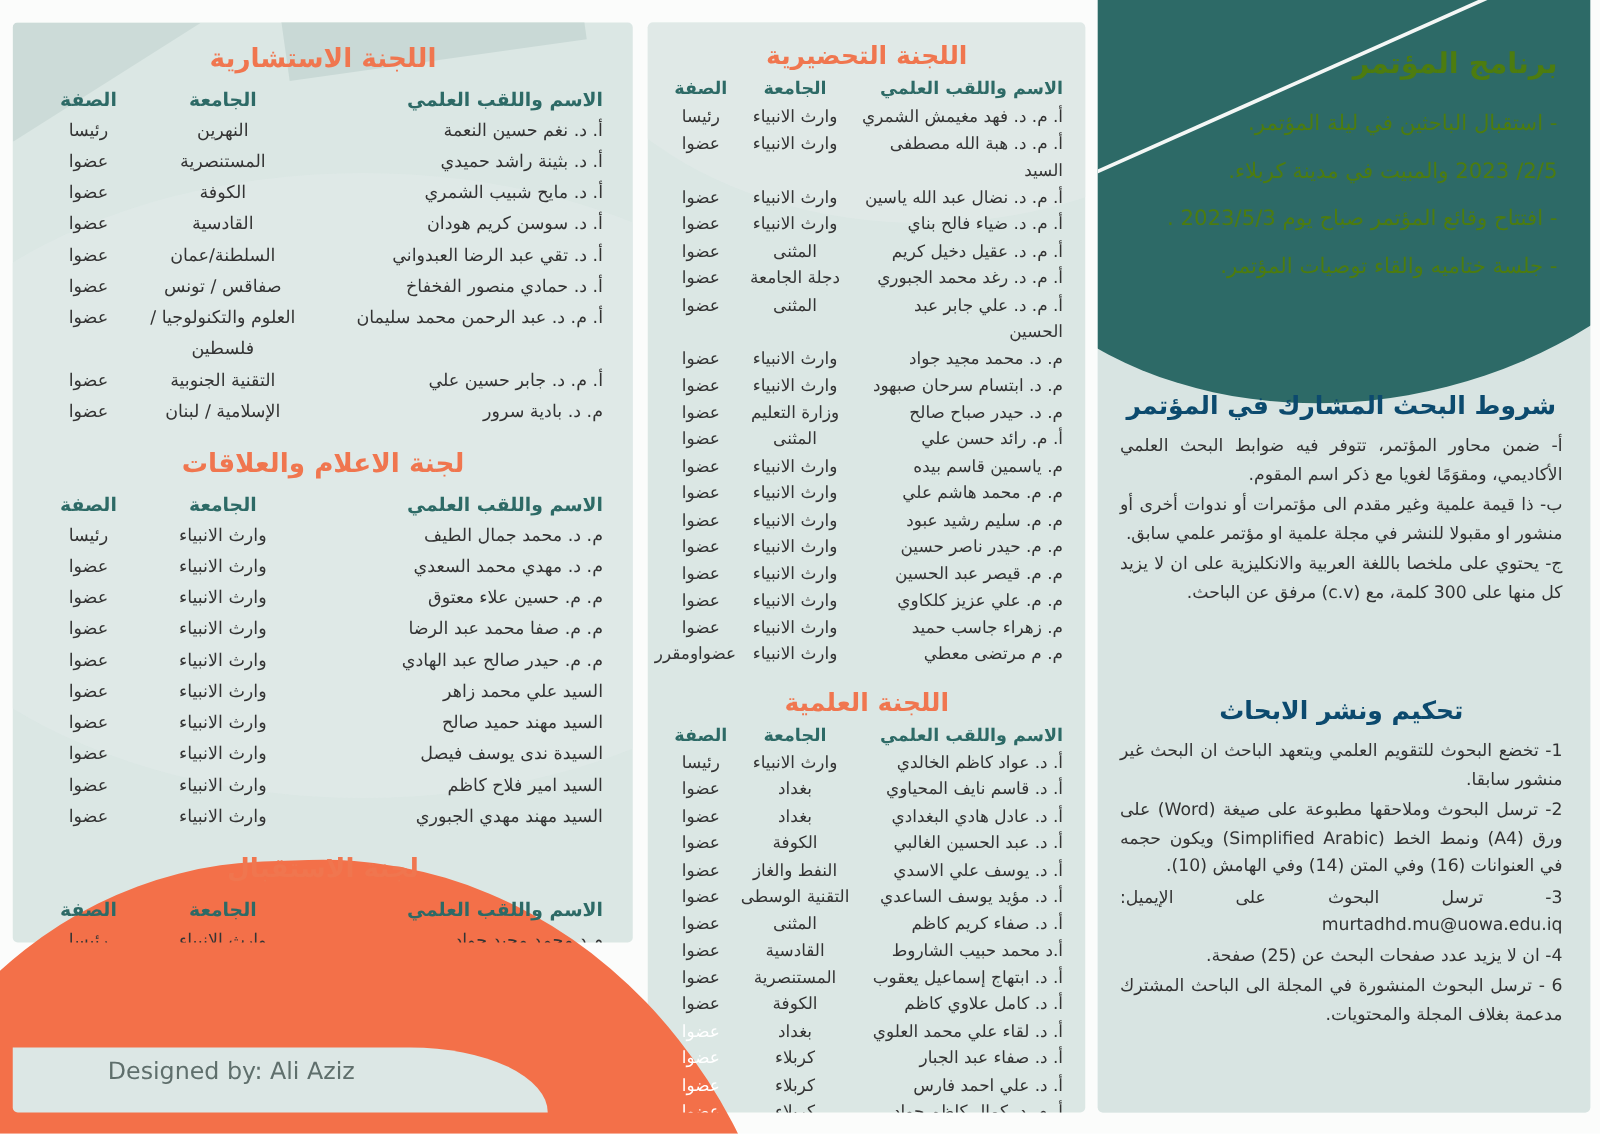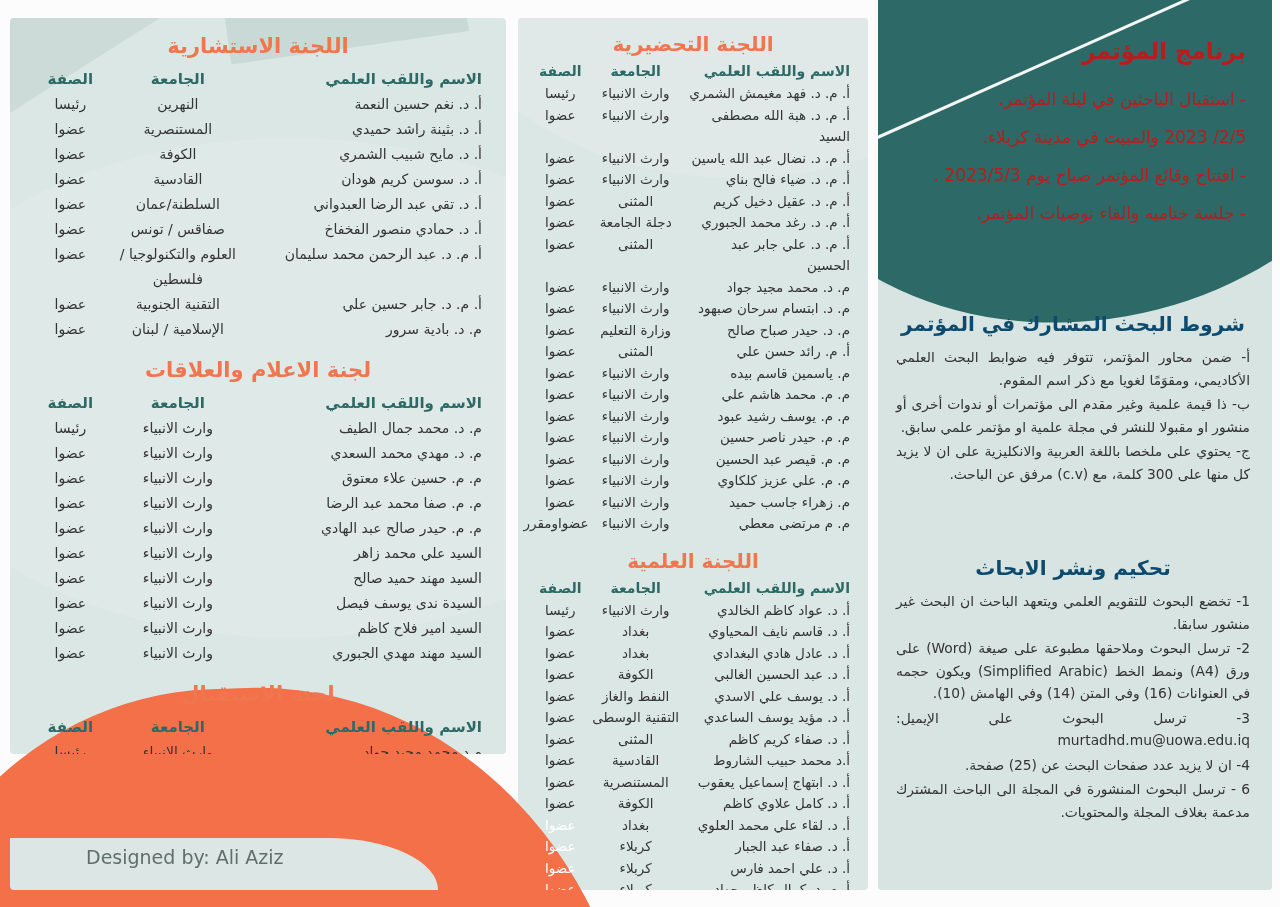--- a/index.html
+++ b/index.html
@@ -52,21 +52,21 @@
   .panel-middle .committee{padding:0 18px;}
   .panel-middle .sec-title{margin:14px 0 4px; font-size:20px;}
   .panel-middle .thead{font-size:14px; line-height:23px;}
   .panel-middle .trow{font-size:13.5px; line-height:21.5px;}
 
   
   [data-committee="reception"] .rows .trow:nth-child(n+3){color:#ffffff;}
   [data-committee="scientific"] .rows .trow:nth-child(n+11) .cell-role{color:#ffffff;}
 
   
-  .program{position:absolute; top:38px; right:26px; left:20px; z-index:4; color:#b91c1c;}
+  .program{position:absolute; top:38px; right:26px; left:20px; z-index:4; color:#4d7c0f;}
   .program-title{font-size:23px; font-weight:bold; margin-bottom:16px;}
   .program .list-item{font-size:17px; line-height:38px;}
 
   .rp-section{position:absolute; right:22px; left:18px; z-index:4; color:#333333;}
   .conditions{top:312px;}
   .publishing{top:556px;}
   .rp-sec-title{color:#0c4a6e; font-weight:bold; font-size:20px; text-align:center; margin-bottom:10px;}
   .rp-section .list-item{font-size:13.8px; line-height:22.5px; text-align:justify; margin-bottom:2px;}
 </style>
 </head>
@@ -313,21 +313,21 @@
                 <span class="cell cell-name">م. ياسمين قاسم بيده</span>
                 <span class="cell cell-univ">وارث الانبياء</span>
                 <span class="cell cell-role">عضوا</span>
               </div>
               <div class="trow">
                 <span class="cell cell-name">م. م. محمد هاشم علي</span>
                 <span class="cell cell-univ">وارث الانبياء</span>
                 <span class="cell cell-role">عضوا</span>
               </div>
               <div class="trow">
-                <span class="cell cell-name">م. م. يوسف رشيد عبود</span>
+                <span class="cell cell-name">م. م. سليم رشيد عبود</span>
                 <span class="cell cell-univ">وارث الانبياء</span>
                 <span class="cell cell-role">عضوا</span>
               </div>
               <div class="trow">
                 <span class="cell cell-name">م. م. حيدر ناصر حسين</span>
                 <span class="cell cell-univ">وارث الانبياء</span>
                 <span class="cell cell-role">عضوا</span>
               </div>
               <div class="trow">
                 <span class="cell cell-name">م. م. قيصر عبد الحسين</span>

